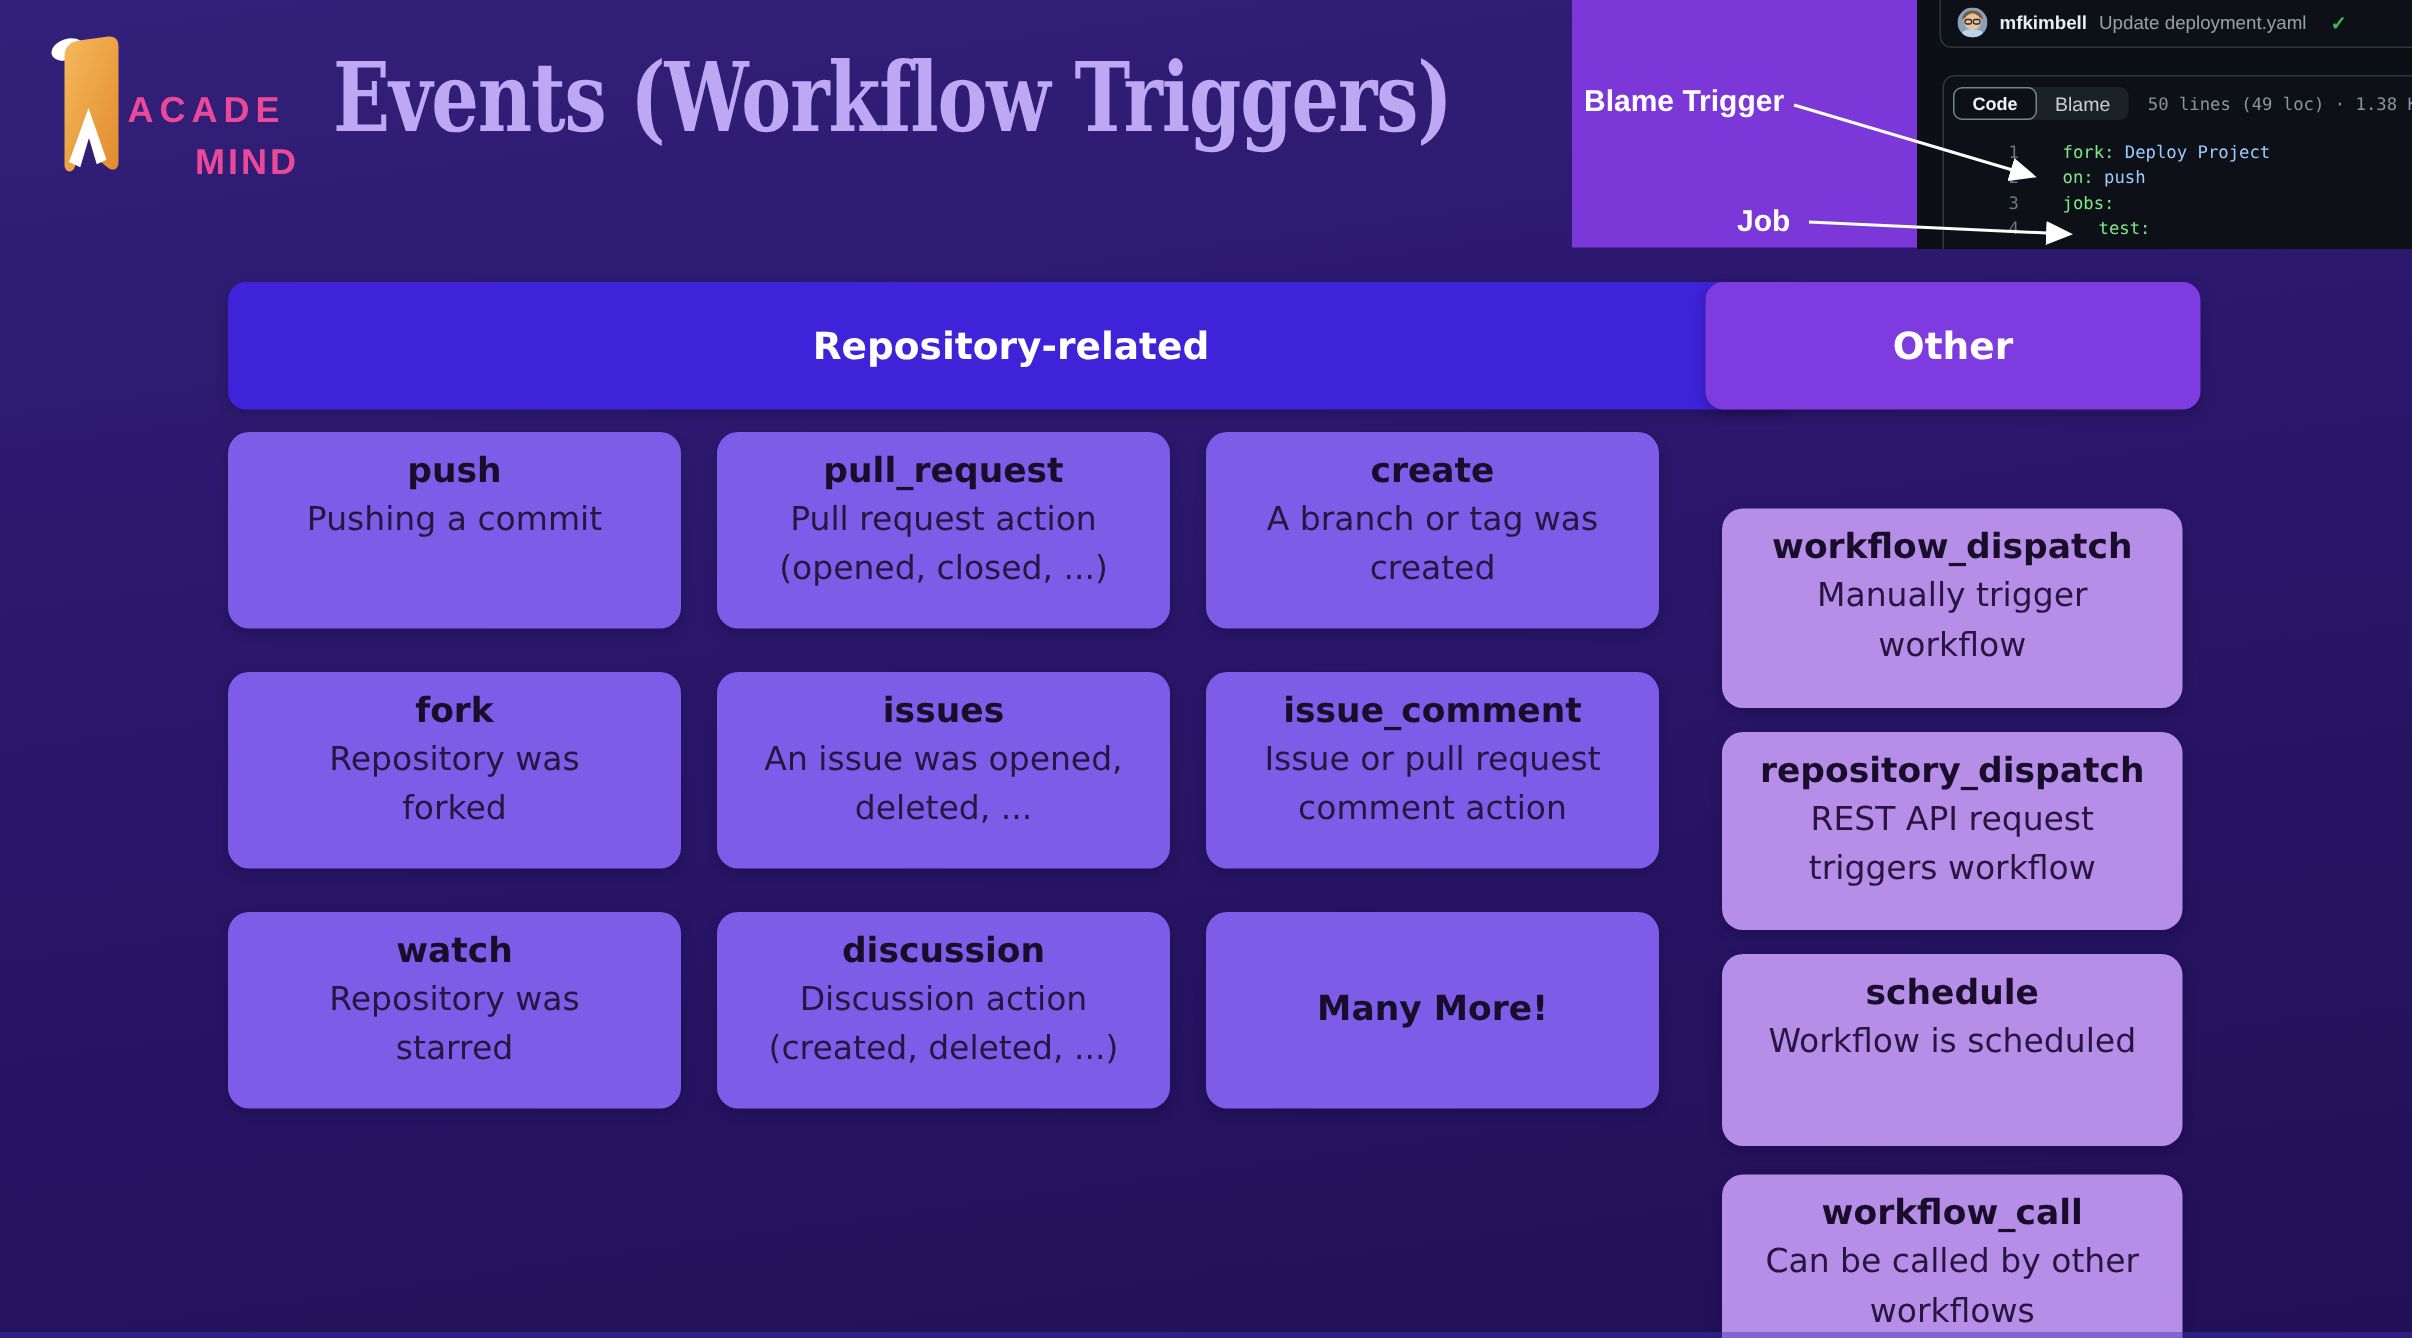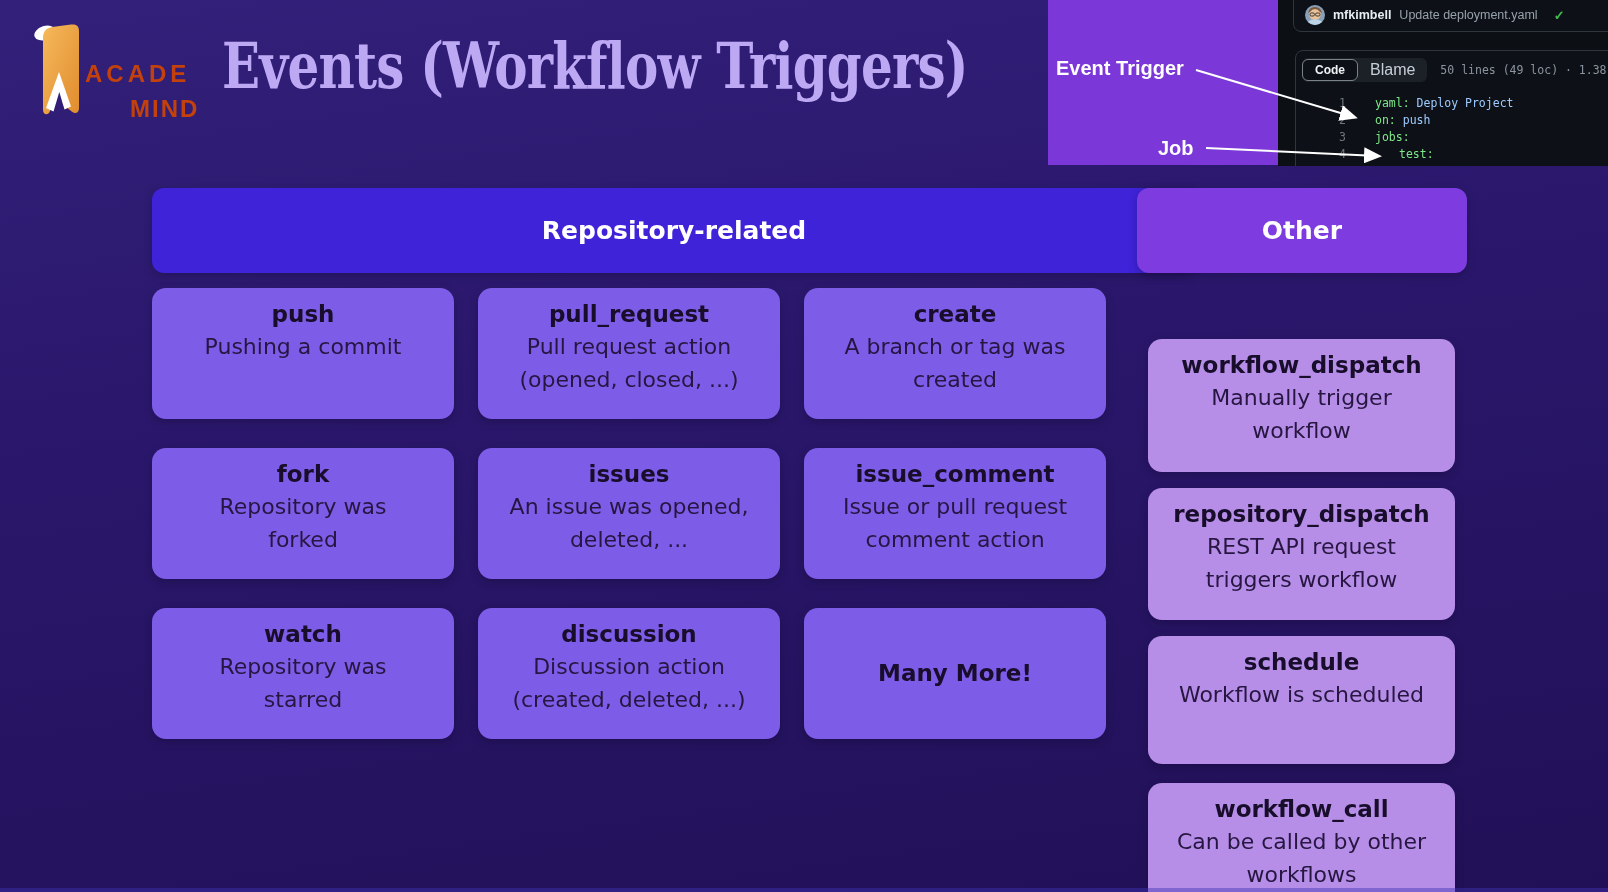--- a/index.html
+++ b/index.html
@@ -4,21 +4,21 @@
 <style>
   html,body{margin:0;padding:0;}
   body{
     width:1608px;height:892px;position:relative;overflow:hidden;
     background:linear-gradient(172deg,#32207a 0%,#2a176b 42%,#211057 100%);
     font-family:"DejaVu Sans",sans-serif;
   }
   
   .logo{position:absolute;left:33px;top:22px;width:170px;height:100px;}
   .logo svg{position:absolute;left:0;top:0;}
-  .brand{position:absolute;left:52px;top:38px;color:#c2410c;font-family:"Liberation Sans",sans-serif;font-weight:bold;}
+  .brand{position:absolute;left:52px;top:38px;color:#ec4899;font-family:"Liberation Sans",sans-serif;font-weight:bold;}
   .brand .l1{font-size:24px;letter-spacing:4px;}
   .brand .l2{font-size:24px;letter-spacing:2px;margin-top:7px;padding-left:45px;}
   
   .page-title{
     position:absolute;left:222px;top:34px;
     font-family:"DejaVu Serif",serif;font-weight:bold;font-size:64px;line-height:1;
     color:#bda8f4;letter-spacing:-1px;white-space:nowrap;
     transform:scaleX(.78);transform-origin:left center;
   }
   
@@ -34,21 +34,21 @@
     border:1px solid #30363d;border-radius:8px;display:flex;align-items:center;padding:14px 10px 0 11px;box-sizing:border-box;}
   .commit-author{color:#e6edf3;font-weight:bold;font-size:12.5px;margin-left:8px;}
   .commit-msg{color:#97a1ab;font-size:12.5px;margin-left:8px;}
   .commit-check{color:#3fb950;font-size:13px;font-weight:bold;margin-left:16px;}
   .file-box{position:absolute;left:17px;top:50px;width:370px;height:140px;background:#0d1117;
     border:1px solid #30363d;border-radius:8px;box-sizing:border-box;}
   .file-bar{display:flex;align-items:center;padding:7px 0 6px 6px;}
   .seg{display:inline-flex;background:#1c2128;border-radius:6px;align-items:center;}
   .seg-code{padding:3px 12px;background:#0d1117;border:1px solid #7a828a;border-radius:6px;
     color:#f0f3f6;font-weight:bold;font-size:12px;}
-  .seg-blame{padding:3px 12px;color:#c6cfd7;font-size:16px;}
+  .seg-blame{padding:3px 12px;color:#c6cfd7;font-size:13px;}
   .file-meta{margin-left:13px;color:#8b949e;font-size:11.5px;font-family:"DejaVu Sans Mono",monospace;white-space:nowrap;}
   .code-area{padding-top:7px;font-family:"DejaVu Sans Mono",monospace;font-size:11.5px;line-height:17px;}
   .code-line{display:flex;}
   .ln{width:50px;text-align:right;color:#6e7681;flex:none;}
   .ct{padding-left:29px;white-space:pre;}
   .code-line.indent .ct{padding-left:53px;}
   .ck{color:#7ee787;}
   .cv{color:#9ecbff;text-align:right;}
   
   .hdr{position:absolute;border-radius:12px;display:flex;align-items:center;justify-content:center;
@@ -81,21 +81,21 @@
   </svg>
   <div class="brand">
     <div class="l1">ACADE</div>
     <div class="l2">MIND</div>
   </div>
 </div>
 
 <div class="page-title">Events (Workflow Triggers)</div>
 
 <div class="overlay-rect"></div>
-<div class="ann-label" id="lbl-event">Event Trigger</div>
+<div class="ann-label" id="lbl-event">Blame Trigger</div>
 <div class="ann-label" id="lbl-job">Job</div>
 
 <div class="gh-panel">
   <div class="commit-box">
     <svg width="20" height="20" viewBox="0 0 20 20">
       <defs>
           <clipPath id="av">
             <circle cx="10" cy="10" r="10"></circle>
           </clipPath>
         </defs>
@@ -116,21 +116,21 @@
     <div class="file-bar">
       <span class="seg">
         <span class="seg-code">Code</span>
         <span class="seg-blame">Blame</span>
       </span>
       <span class="file-meta">50 lines (49 loc) · 1.38 KB</span>
     </div>
     <div class="code-area">
       <div class="code-line">
         <span class="ln">1</span>
-        <span class="ct"><span class="ck">yaml:</span><span class="cv"> Deploy Project</span></span>
+        <span class="ct"><span class="ck">fork:</span><span class="cv"> Deploy Project</span></span>
       </div>
       <div class="code-line">
         <span class="ln">2</span>
         <span class="ct"><span class="ck">on:</span><span class="cv"> push</span></span>
       </div>
       <div class="code-line">
         <span class="ln">3</span>
         <span class="ct"><span class="ck">jobs:</span><span class="cv"></span></span>
       </div>
       <div class="code-line indent">

